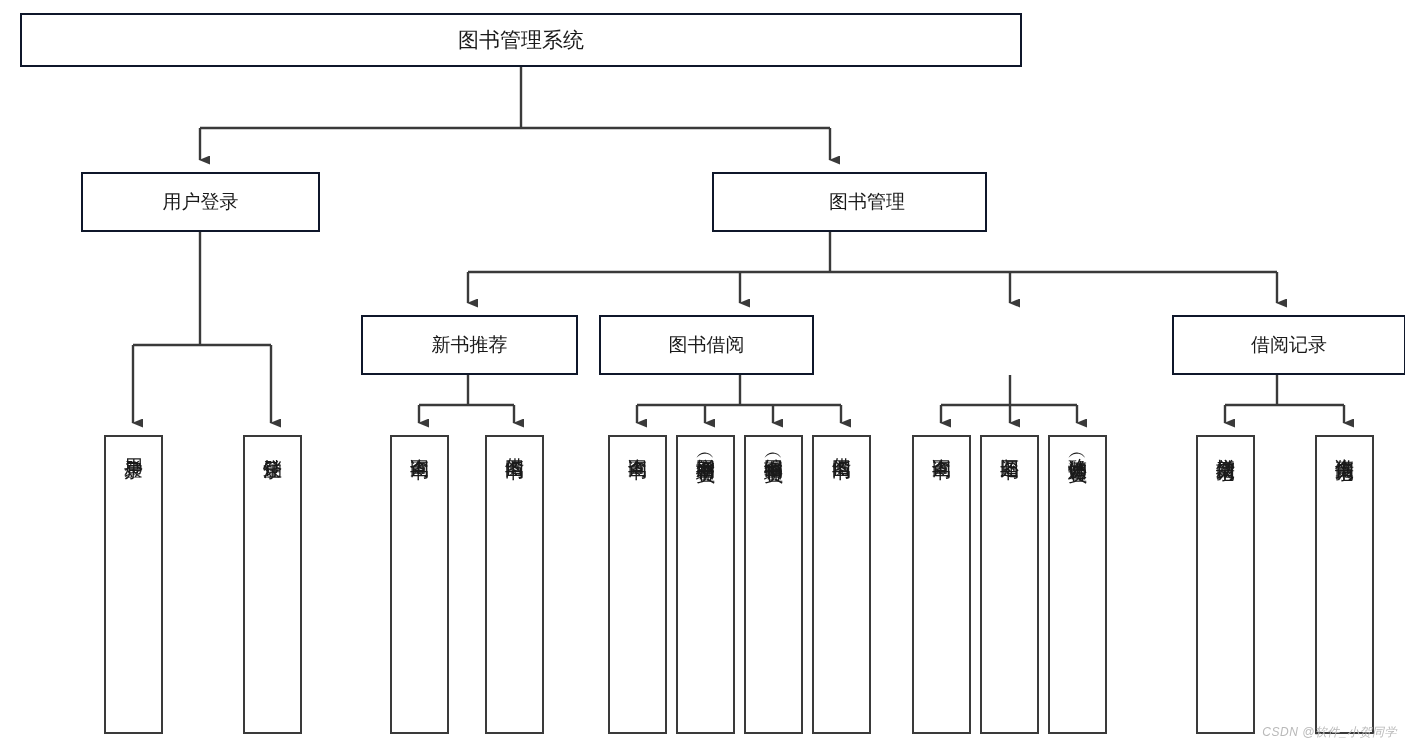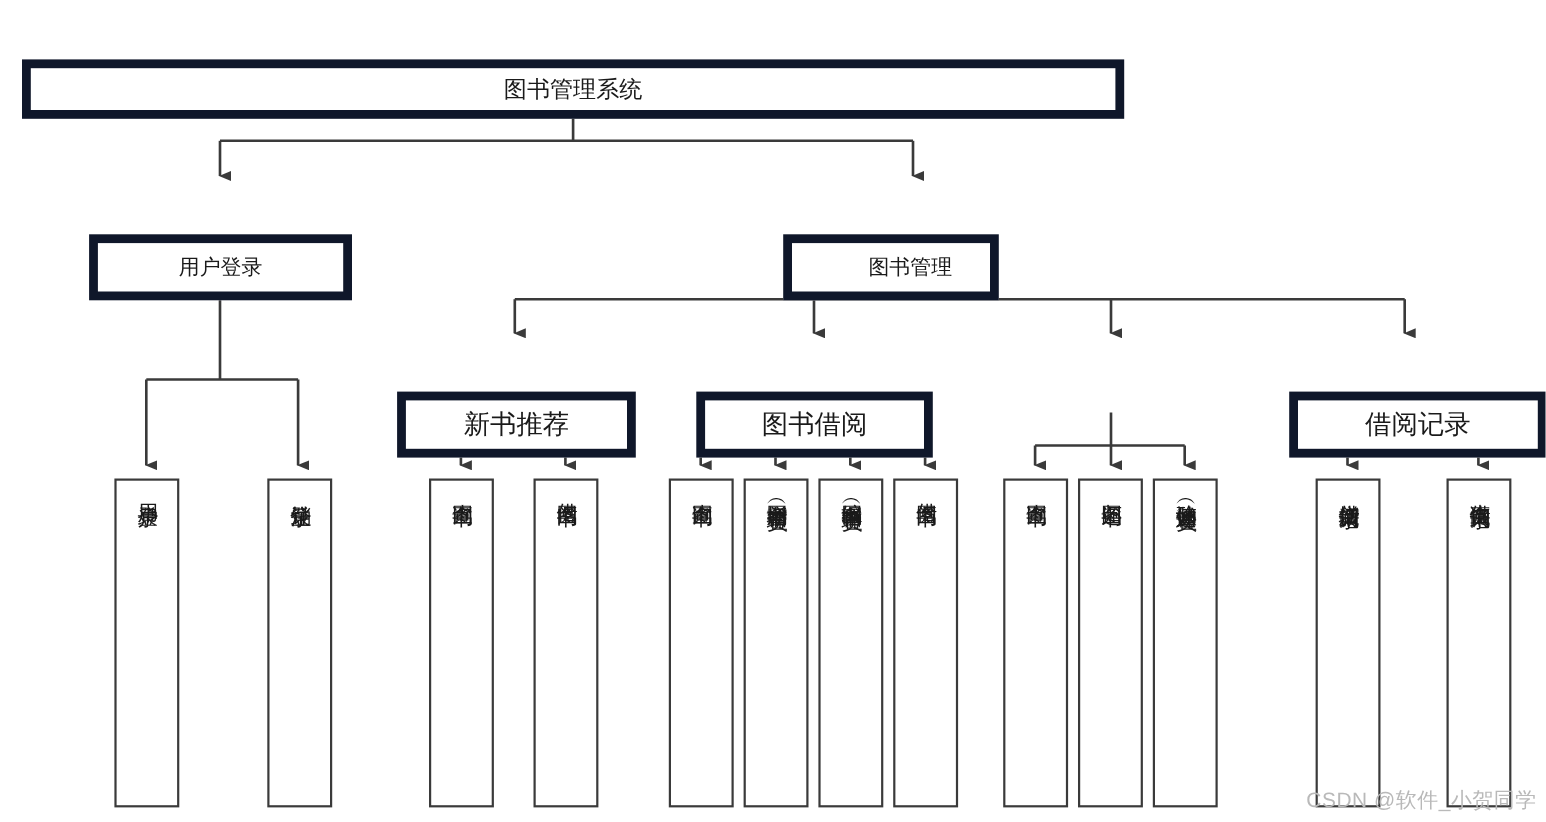--- a/index.html
+++ b/index.html
@@ -3,36 +3,36 @@
 <meta charset="utf-8">
 <style>
   html,body{margin:0;padding:0;background:#ffffff;}
   body{width:1405px;height:747px;overflow:hidden;
        font-family:"Liberation Sans","DejaVu Sans",sans-serif;}
   #stage{position:relative;width:1405px;height:747px;background:#fff;}
 
   svg.links{position:absolute;left:0;top:0;width:1405px;height:747px;}
 
   .node{position:absolute;box-sizing:border-box;background:#ffffff;
-        border:8px solid #0f172a;display:flex;align-items:center;
-        justify-content:center;color:#1a1a1a;margin-top:41px;}
+        border:2px solid #0f172a;display:flex;align-items:center;
+        justify-content:center;color:#1a1a1a;}
   .node.root{font-size:21px;}
   .node.lvl1{font-size:19px;}
-  .node.lvl2{font-size:24px;}
+  .node.lvl2{font-size:19px;}
 
   .leaf{position:absolute;box-sizing:border-box;background:#ffffff;
         border:2px solid #3a3a3a;display:flex;align-items:flex-start;
         justify-content:center;padding-top:6px;}
   .leaf .vtext{
         writing-mode:vertical-rl;text-orientation:upright;
         font-size:19px;line-height:1.06;letter-spacing:1px;color:#1a1a1a;
         white-space:nowrap;}
 
-  .watermark{position:absolute;right:8px;bottom:6px;font-size:19px;
-       color:#b9b9b9;letter-spacing:.5px;}
+  .watermark{position:absolute;right:8px;bottom:6px;font-size:12px;
+       color:#b9b9b9;letter-spacing:.5px;font-style:italic;}
 </style>
 </head>
 <body>
 
 <div id="stage">
 
   <svg class="links" viewBox="0 0 1405 747" xmlns="http://www.w3.org/2000/svg">
     <defs>
       <marker id="arw" markerWidth="9" markerHeight="11" refX="4.5" refY="10" orient="auto" markerUnits="userSpaceOnUse">
         <path d="M0,0 L9,0 L4.5,11 Z" fill="#3a3a3a"></path>
@@ -79,24 +79,24 @@
       <path d="M1277,375 L1277,405"></path>
       <path d="M1225,405 L1344,405"></path>
       <path d="M1225,405 L1225,423" marker-end="url(#arw)"></path>
       <path d="M1344,405 L1344,423" marker-end="url(#arw)"></path>
     </g>
   </svg>
 
   <div class="node root" style="left:20px;top:13px;width:1002px;height:54px;">图书管理系统</div>
 
   <div class="node lvl1" style="left:81px;top:172px;width:239px;height:60px;">用户登录</div>
-  <div class="node lvl1" style="left:712px;top:172px;width:196px;height:60px;padding-left:35px;">图书管理</div>
+  <div class="node lvl1" style="left:712px;top:172px;width:275px;height:60px;padding-left:35px;">图书管理</div>
 
   <div class="node lvl2" style="left:361px;top:315px;width:217px;height:60px;">新书推荐</div>
-  <div class="node lvl2" style="left:633px;top:315px;width:215px;height:60px;">图书借阅</div>
+  <div class="node lvl2" style="left:599px;top:315px;width:215px;height:60px;">图书借阅</div>
   <div class="node lvl2" style="left:1172px;top:315px;width:234px;height:60px;">借阅记录</div>
 
   <div class="leaf" style="left:104px;top:435px;width:59px;height:299px;">
     <span class="vtext">用户登录</span>
   </div>
   <div class="leaf" style="left:243px;top:435px;width:59px;height:299px;">
     <span class="vtext">注销登录</span>
   </div>
 
   <div class="leaf" style="left:390px;top:435px;width:59px;height:299px;">

